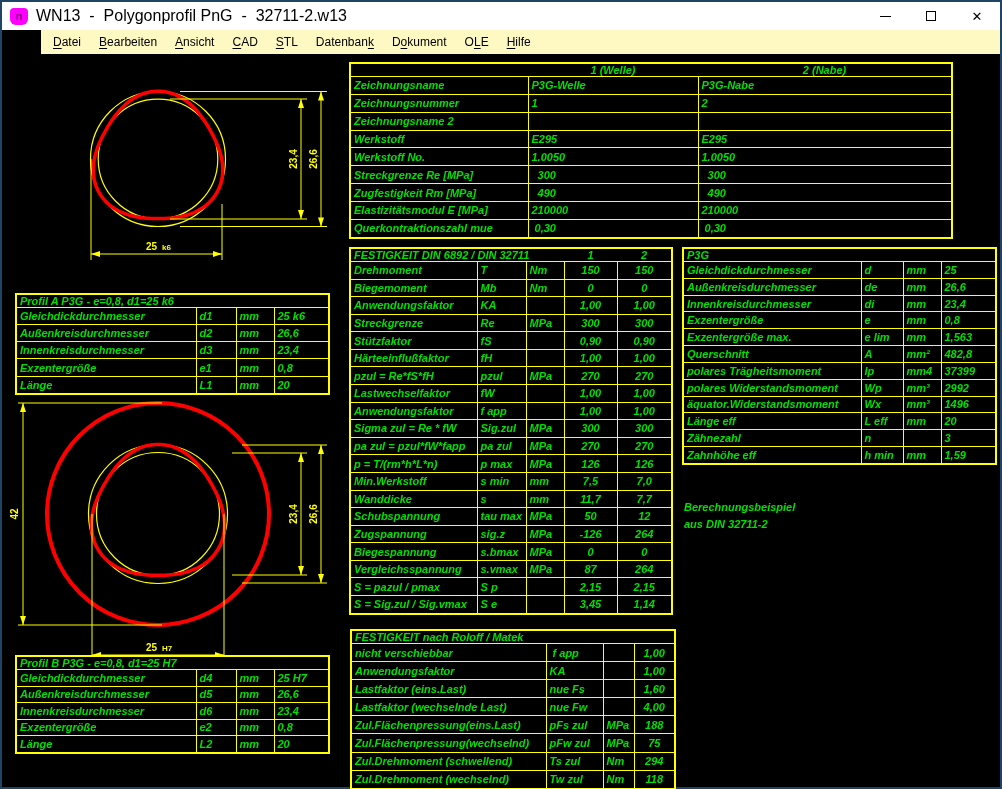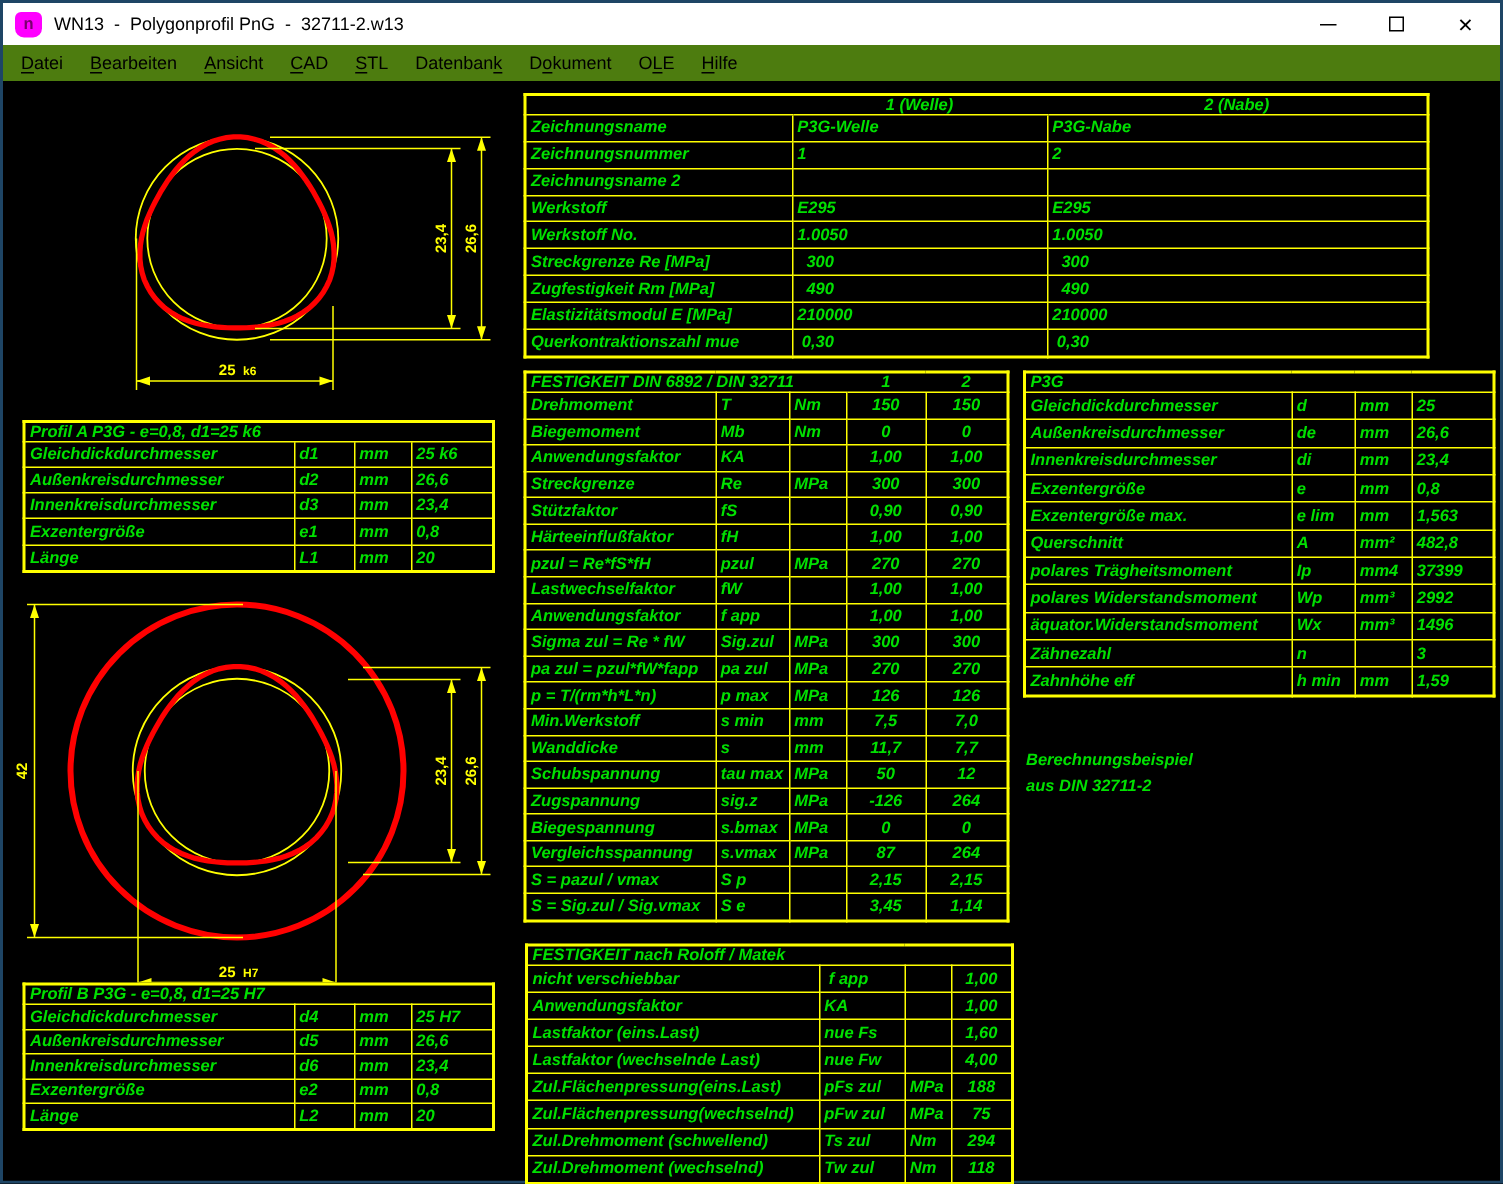--- a/index.html
+++ b/index.html
@@ -6,29 +6,29 @@
   html,body { width:1002px; height:789px; background:#000; overflow:hidden;
               font-family:"Liberation Sans", sans-serif; }
   .window { position:absolute; inset:0; width:1002px; height:789px;
             border:2px solid #1e4565; background:#000; display:flex; flex-direction:column; }
 
   
   .titlebar { height:28px; background:#ffffff; display:flex; align-items:center; padding-left:8px; flex:0 0 auto; }
   .title-icon { width:18px; height:17px; margin-right:8px; background:#ff00ff; border-radius:4px 4px 6px 6px;
                 display:flex; align-items:center; justify-content:center;
                 color:#7a006e; font-weight:bold; font-size:11px; }
-  .title-text { font-size:12px; color:#000; white-space:pre; }
+  .title-text { font-size:16px; color:#000; white-space:pre; }
   .controls { margin-left:auto; display:flex; height:100%; }
   .ctrl { width:46px; height:100%; display:flex; align-items:center; justify-content:center; color:#000; }
   .glyph-min { display:block; width:11px; border-top:1px solid #000; }
   .glyph-max { display:block; width:10px; height:10px; border:1px solid #000; }
   .glyph-close { font-size:13px; line-height:1; }
 
   
-  .menubar { height:24px; background:#4d7c0f; display:flex; align-items:center; padding-left:3px; flex:0 0 auto; }
+  .menubar { height:24px; background:#fef9c3; display:flex; align-items:center; padding-left:3px; flex:0 0 auto;margin-left:39px; }
   .menu-item { font-size:12px; color:#000; padding:3px 9px; cursor:default; }
   .menu-item u { text-underline-offset:2px; }
 
   
   .canvas { position:relative; flex:1; background:#000; }
   #cad-svg { position:absolute; left:0; top:0; pointer-events:none; }
 
   
   table.grid { position:absolute; border-collapse:collapse; table-layout:fixed;
                background:#000; border:2px solid #ffff00; }
@@ -38,21 +38,21 @@
   .center { text-align:center; }
 
   #t-fest tbody td.c3, #t-fest tbody td.c4,
   #t-fest thead td.c3, #t-fest thead td.c4 { text-align:center; }
   #t-roloff tbody td.c3 { text-align:center; }
 
   #t-specs  { left:347px; top:8px;   width:604px; height:177px; }
   #t-fest   { left:347px; top:193px; width:324px; height:368px; }
   #t-p3g    { left:680px; top:193px; width:315px; height:218px; }
   #t-roloff { left:348px; top:575px; width:326px; height:161px; }
-  #t-profa  { left:13px;  top:226px; width:315px; height:102px; }
+  #t-profa  { left:13px;  top:239px; width:315px; height:102px; }
   #t-profb  { left:13px;  top:601px; width:315px; height:99px; }
 
   .note { position:absolute; left:682px; top:445px; color:#00e000; font-size:11px;
           font-weight:bold; font-style:italic; line-height:17px; }
 
   
   .dimline   { stroke:#ffff00; stroke-width:1; fill:none; }
   .circ-y    { stroke:#ffff00; stroke-width:1.2; fill:none; }
   .prof-red  { stroke:#ff0000; stroke-width:3.5; fill:none; }
   .circ-red  { stroke:#ff0000; stroke-width:4; fill:none; }
@@ -362,21 +362,21 @@
             <td class="c4">0</td>
           </tr>
           <tr>
             <td class="c0">Vergleichsspannung</td>
             <td class="c1">s.vmax</td>
             <td class="c2">MPa</td>
             <td class="c3">87</td>
             <td class="c4">264</td>
           </tr>
           <tr>
-            <td class="c0">S = pazul / vmax</td>
+            <td class="c0">S = pazul / pmax</td>
             <td class="c1">S p</td>
             <td class="c2"></td>
             <td class="c3">2,15</td>
             <td class="c4">2,15</td>
           </tr>
           <tr>
             <td class="c0">S = Sig.zul / Sig.vmax</td>
             <td class="c1">S e</td>
             <td class="c2"></td>
             <td class="c3">3,45</td>
@@ -446,20 +446,26 @@
             <td class="c2">mm³</td>
             <td class="c3">2992</td>
           </tr>
           <tr>
             <td class="c0">äquator.Widerstandsmoment</td>
             <td class="c1">Wx</td>
             <td class="c2">mm³</td>
             <td class="c3">1496</td>
           </tr>
           <tr>
+            <td class="c0">Länge eff</td>
+            <td class="c1">L eff</td>
+            <td class="c2">mm</td>
+            <td class="c3">20</td>
+          </tr>
+          <tr>
             <td class="c0">Zähnezahl</td>
             <td class="c1">n</td>
             <td class="c2"></td>
             <td class="c3">3</td>
           </tr>
           <tr>
             <td class="c0">Zahnhöhe eff</td>
             <td class="c1">h min</td>
             <td class="c2">mm</td>
             <td class="c3">1,59</td>

